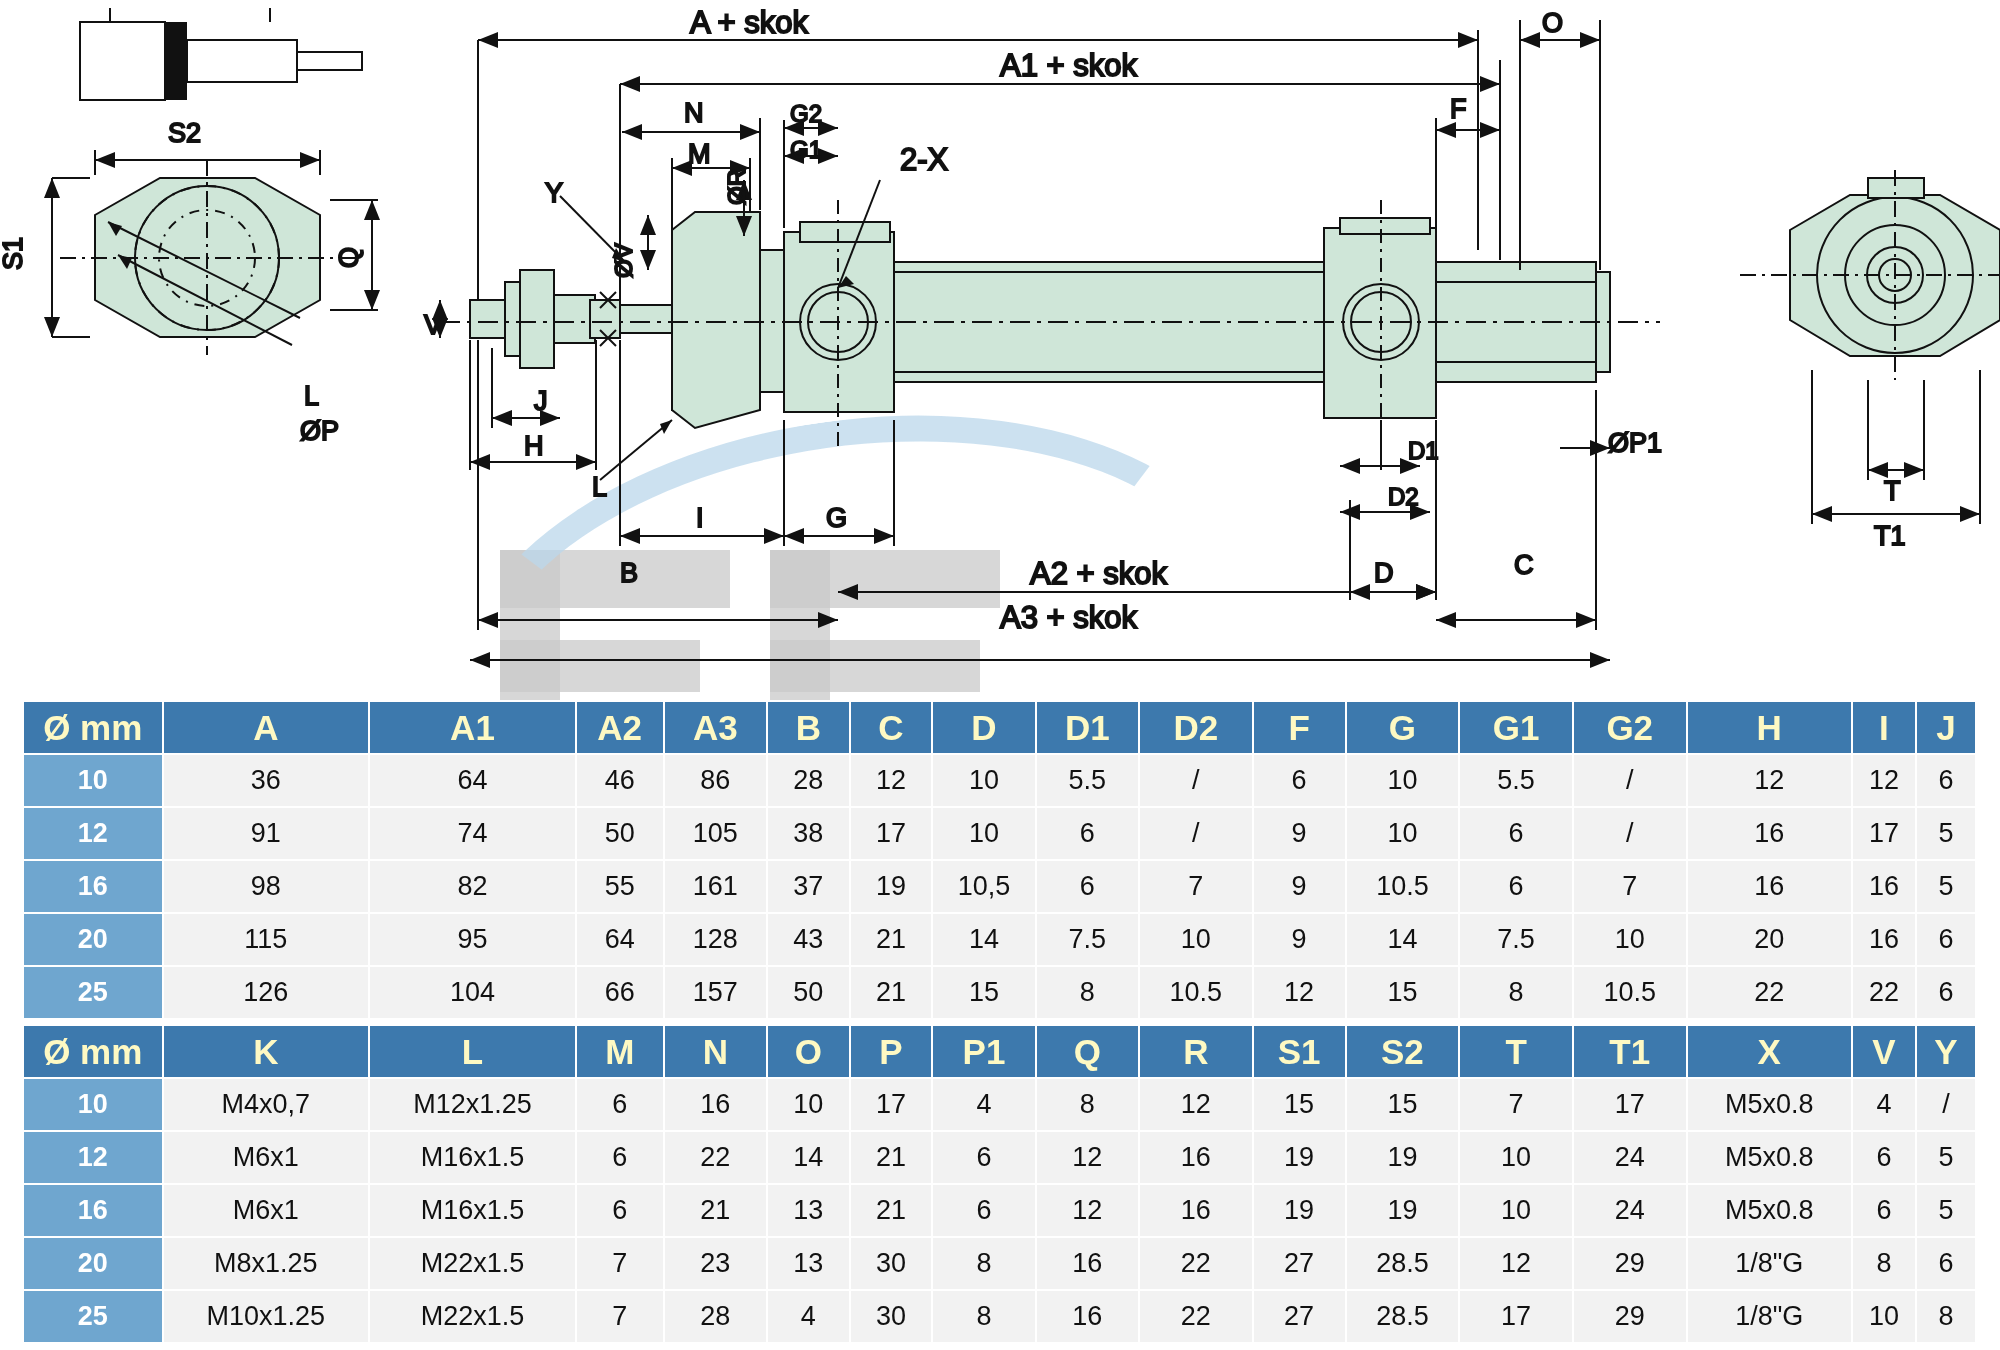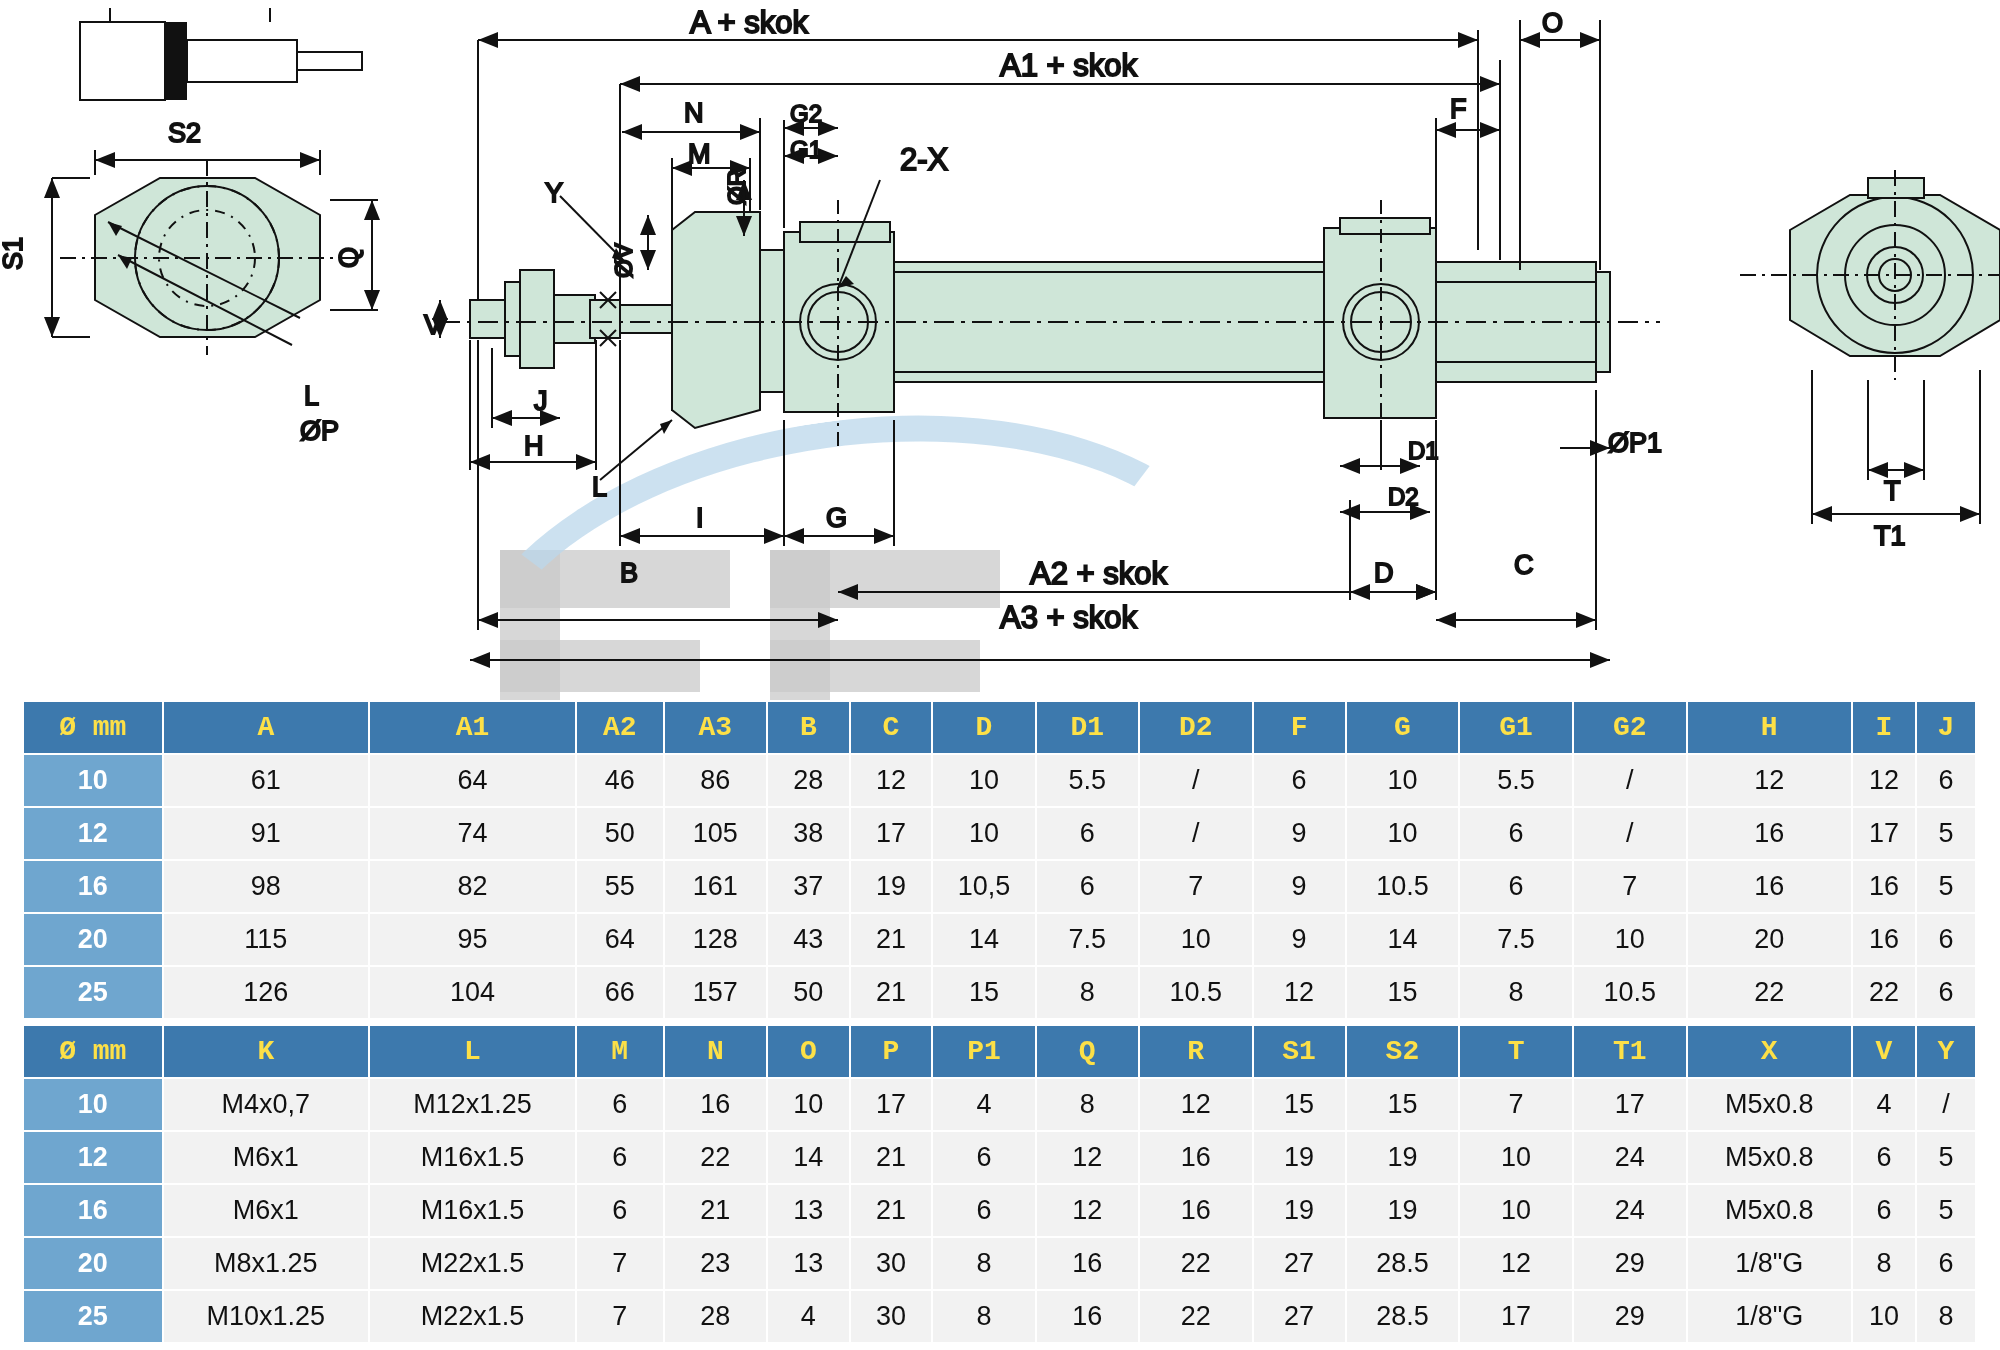--- a/index.html
+++ b/index.html
@@ -36,21 +36,21 @@
   th,td{
     border:2px solid #ffffff;
     text-align:center;
     font-size:27px;
     color:#111;
     height:51px;
     padding:0;
     background:#f2f2f2;
   }
   thead th{
-    background:#3d79ad;color:#fde047;font-weight:bold;font-size:28px;font-family:Liberation Mono, monospace;
+    background:#3d79ad;color:#fef9c3;font-weight:bold;font-size:35px;
   }
   tbody td.dia{
     background:#6fa6cf;color:#ffffff;font-weight:bold;
   }
   table.t2{margin-top:4px;}
   .outer-border{border:2px solid #3d79ad;}
 </style>
 </head>
 <body>
 
@@ -335,21 +335,21 @@
           <th>G1</th>
           <th>G2</th>
           <th>H</th>
           <th>I</th>
           <th>J</th>
         </tr>
       </thead>
       <tbody>
         <tr>
           <td class="dia">10</td>
-          <td>61</td>
+          <td>36</td>
           <td>64</td>
           <td>46</td>
           <td>86</td>
           <td>28</td>
           <td>12</td>
           <td>10</td>
           <td>5.5</td>
           <td>/</td>
           <td>6</td>
           <td>10</td>

